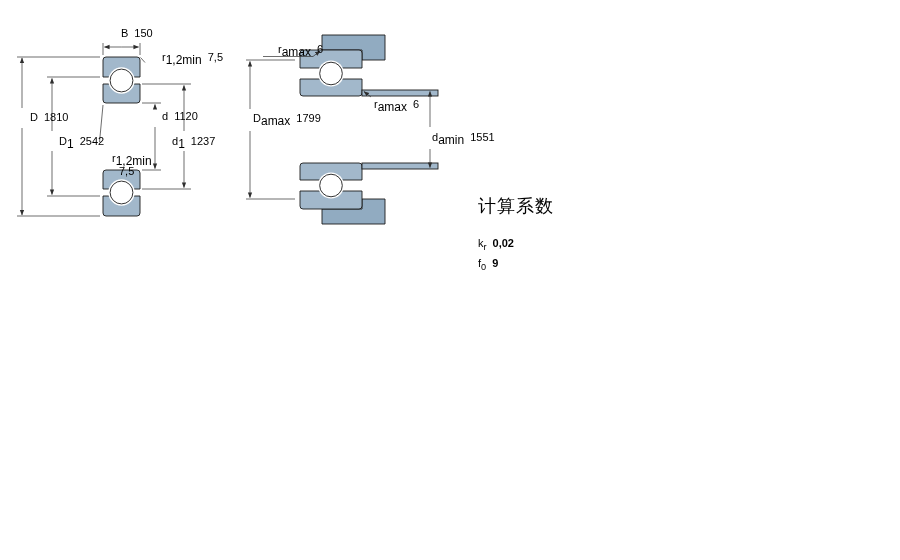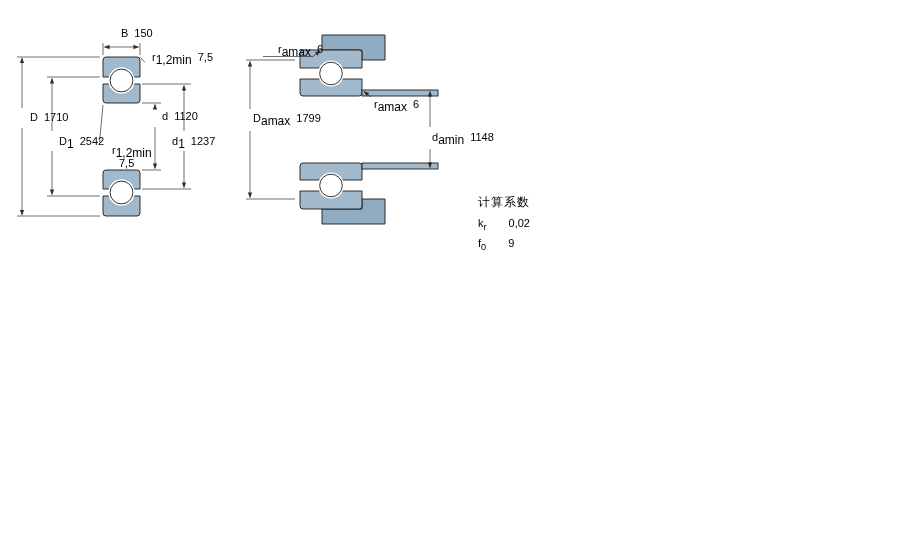--- a/index.html
+++ b/index.html
@@ -18,23 +18,23 @@
     font-size:11px;
     color:#000;
     white-space:nowrap;
     line-height:13px;
     padding-left:16px;
   }
   .lbl sub{font-size:12px;line-height:0;}
   .val{margin-left:6px;}
   .val2{padding-left:7px;}
   .factors{position:absolute;color:#000;}
-  .factors-title{font-size:12px;margin-bottom:4px;letter-spacing:1px;}
+  .factors-title{font-size:18px;margin-bottom:17px;letter-spacing:1px;}
   .factor-row{font-size:11px;line-height:16px;}
-  .factor-row .val{margin-left:22px;}
+  .factor-row .val{margin-left:6px;font-weight:bold;}
 </style>
 </head>
 <body>
 
 <div id="canvas">
 
   <svg width="900" height="560" viewBox="0 0 900 560">
     <defs>
       <marker id="arr" viewBox="0 0 10 10" refX="9" refY="5" markerWidth="8" markerHeight="8" orient="auto-start-reverse">
         <path d="M0,1.2 L10,5 L0,8.8 Z" fill="#2e2e2e"></path>
@@ -115,59 +115,59 @@
 
       <line class="dimline" x1="430" y1="127" x2="430" y2="91.5" marker-end="url(#arr)"></line>
       <line class="dimline" x1="430" y1="149" x2="430" y2="167.5" marker-end="url(#arr)"></line>
     </g>
   </svg>
 
   <div class="lbl" style="left:105px;top:27px">
     <span>B</span><span class="val">150</span>
   </div>
 
-  <div class="lbl" style="left:136px;top:51px">
+  <div class="lbl" style="left:146px;top:51px">
     <span>r</span><sub>1,2min</sub><span class="val">7,5</span>
   </div>
 
   <div class="lbl" style="left:14px;top:111px">
-    <span>D</span><span class="val">1710</span>
+    <span>D</span><span class="val">1810</span>
   </div>
 
   <div class="lbl" style="left:43px;top:135px">
     <span>D</span><sub>1</sub><span class="val">2542</span>
   </div>
 
   <div class="lbl" style="left:146px;top:110px">
     <span>d</span><span class="val">1120</span>
   </div>
 
   <div class="lbl" style="left:156px;top:135px">
     <span>d</span><sub>1</sub><span class="val">1237</span>
   </div>
 
-  <div class="lbl" style="left:96px;top:144px">
+  <div class="lbl" style="left:96px;top:152px">
     <div><span>r</span><sub>1,2min</sub></div>
     <div class="val2">7,5</div>
   </div>
 
   <div class="lbl" style="left:262px;top:43px">
     <span>r</span><sub>amax</sub><span class="val">6</span>
   </div>
 
   <div class="lbl" style="left:237px;top:112px">
     <span>D</span><sub>amax</sub><span class="val">1799</span>
   </div>
 
   <div class="lbl" style="left:358px;top:98px">
     <span>r</span><sub>amax</sub><span class="val">6</span>
   </div>
 
   <div class="lbl" style="left:416px;top:131px">
-    <span>d</span><sub>amin</sub><span class="val">1148</span>
+    <span>d</span><sub>amin</sub><span class="val">1551</span>
   </div>
 
   <div class="factors" style="left:478px;top:194px">
     <div class="factors-title">计算系数</div>
     <div class="factor-row">
       <span>k</span><sub>r</sub><span class="val">0,02</span>
     </div>
     <div class="factor-row">
       <span>f</span><sub>0</sub><span class="val">9</span>
     </div>

